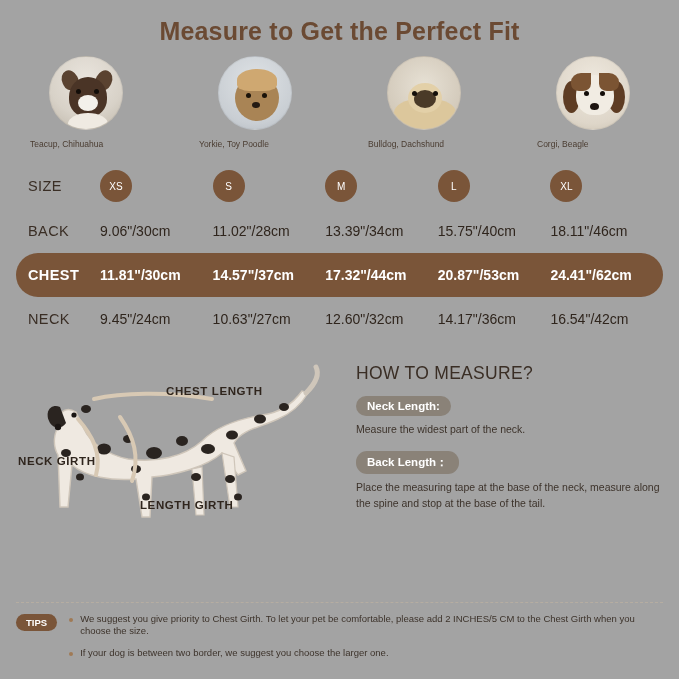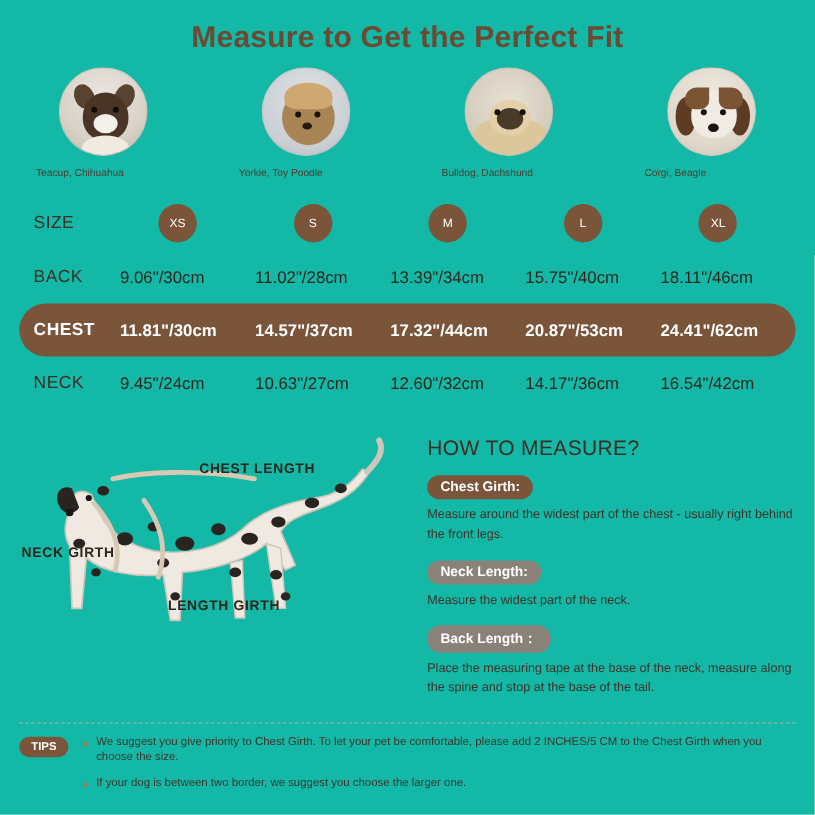--- a/index.html
+++ b/index.html
@@ -7,21 +7,21 @@
     margin: 0; padding: 0;
     width: 679px; height: 679px;
     background: #f4efe9;
     font-family: "Liberation Sans", sans-serif;
     color: #3d3027;
     overflow: hidden;
   }
   .page {
     width: 679px; height: 679px;
     position: relative;
-    background: #14b8a6;
+    background: #a3a3a3;
     padding: 0;
   }
   .title {
     text-align: center;
     font-size: 25px;
     font-weight: bold;
     color: #6b4a33;
     letter-spacing: 0.2px;
     padding-top: 17px;
     margin: 0 0 10px 0;
@@ -93,21 +93,21 @@
   .ph5 .tongue{width:7px;height:10px;background:#e27d8a;border-radius:50%;left:34px;top:52px;}
   .ph5 .eyeL{width:5px;height:5px;background:#0b0908;border-radius:50%;left:25px;top:32px;}
   .ph5 .eyeR{width:5px;height:5px;background:#0b0908;border-radius:50%;left:45px;top:32px;}
   
   .table { margin-top: 14px; padding: 0 16px; }
   .trow {
     display: flex;
     align-items: center;
     height: 44px;
   }
-  .trow.size-row { height: 46px; gap: 32px; }
+  .trow.size-row { height: 46px; }
   .trow.highlight {
     background: #7a5539;
     border-radius: 22px;
     color: #fff;
   }
   .tlabel {
     width: 84px;
     font-size: 14.5px;
     letter-spacing: 0.4px;
     padding-left: 12px;
@@ -362,24 +362,20 @@
       </svg>
       <div class="diagram-label" style="left:150px; top:28px;">CHEST LENGTH</div>
       <div class="diagram-label" style="left:2px; top:98px;">NECK GIRTH</div>
       <div class="diagram-label" style="left:124px; top:142px;">LENGTH GIRTH</div>
     </div>
 
     <div class="howto">
       <h2>HOW TO MEASURE?</h2>
 
       <div>
-        <span class="pill">Chest Girth:</span>
-        <p>Measure around the widest part of the chest - usually right behind the front legs.</p>
-      </div>
-      <div>
         <span class="pill grey">Neck Length:</span>
         <p>Measure the widest part of the neck.</p>
       </div>
       <div>
         <span class="pill grey">Back Length：</span>
         <p>Place the measuring tape at the base of the neck, measure along the spine and stop at the base of the tail.</p>
       </div>
     </div>
   </div>
 

